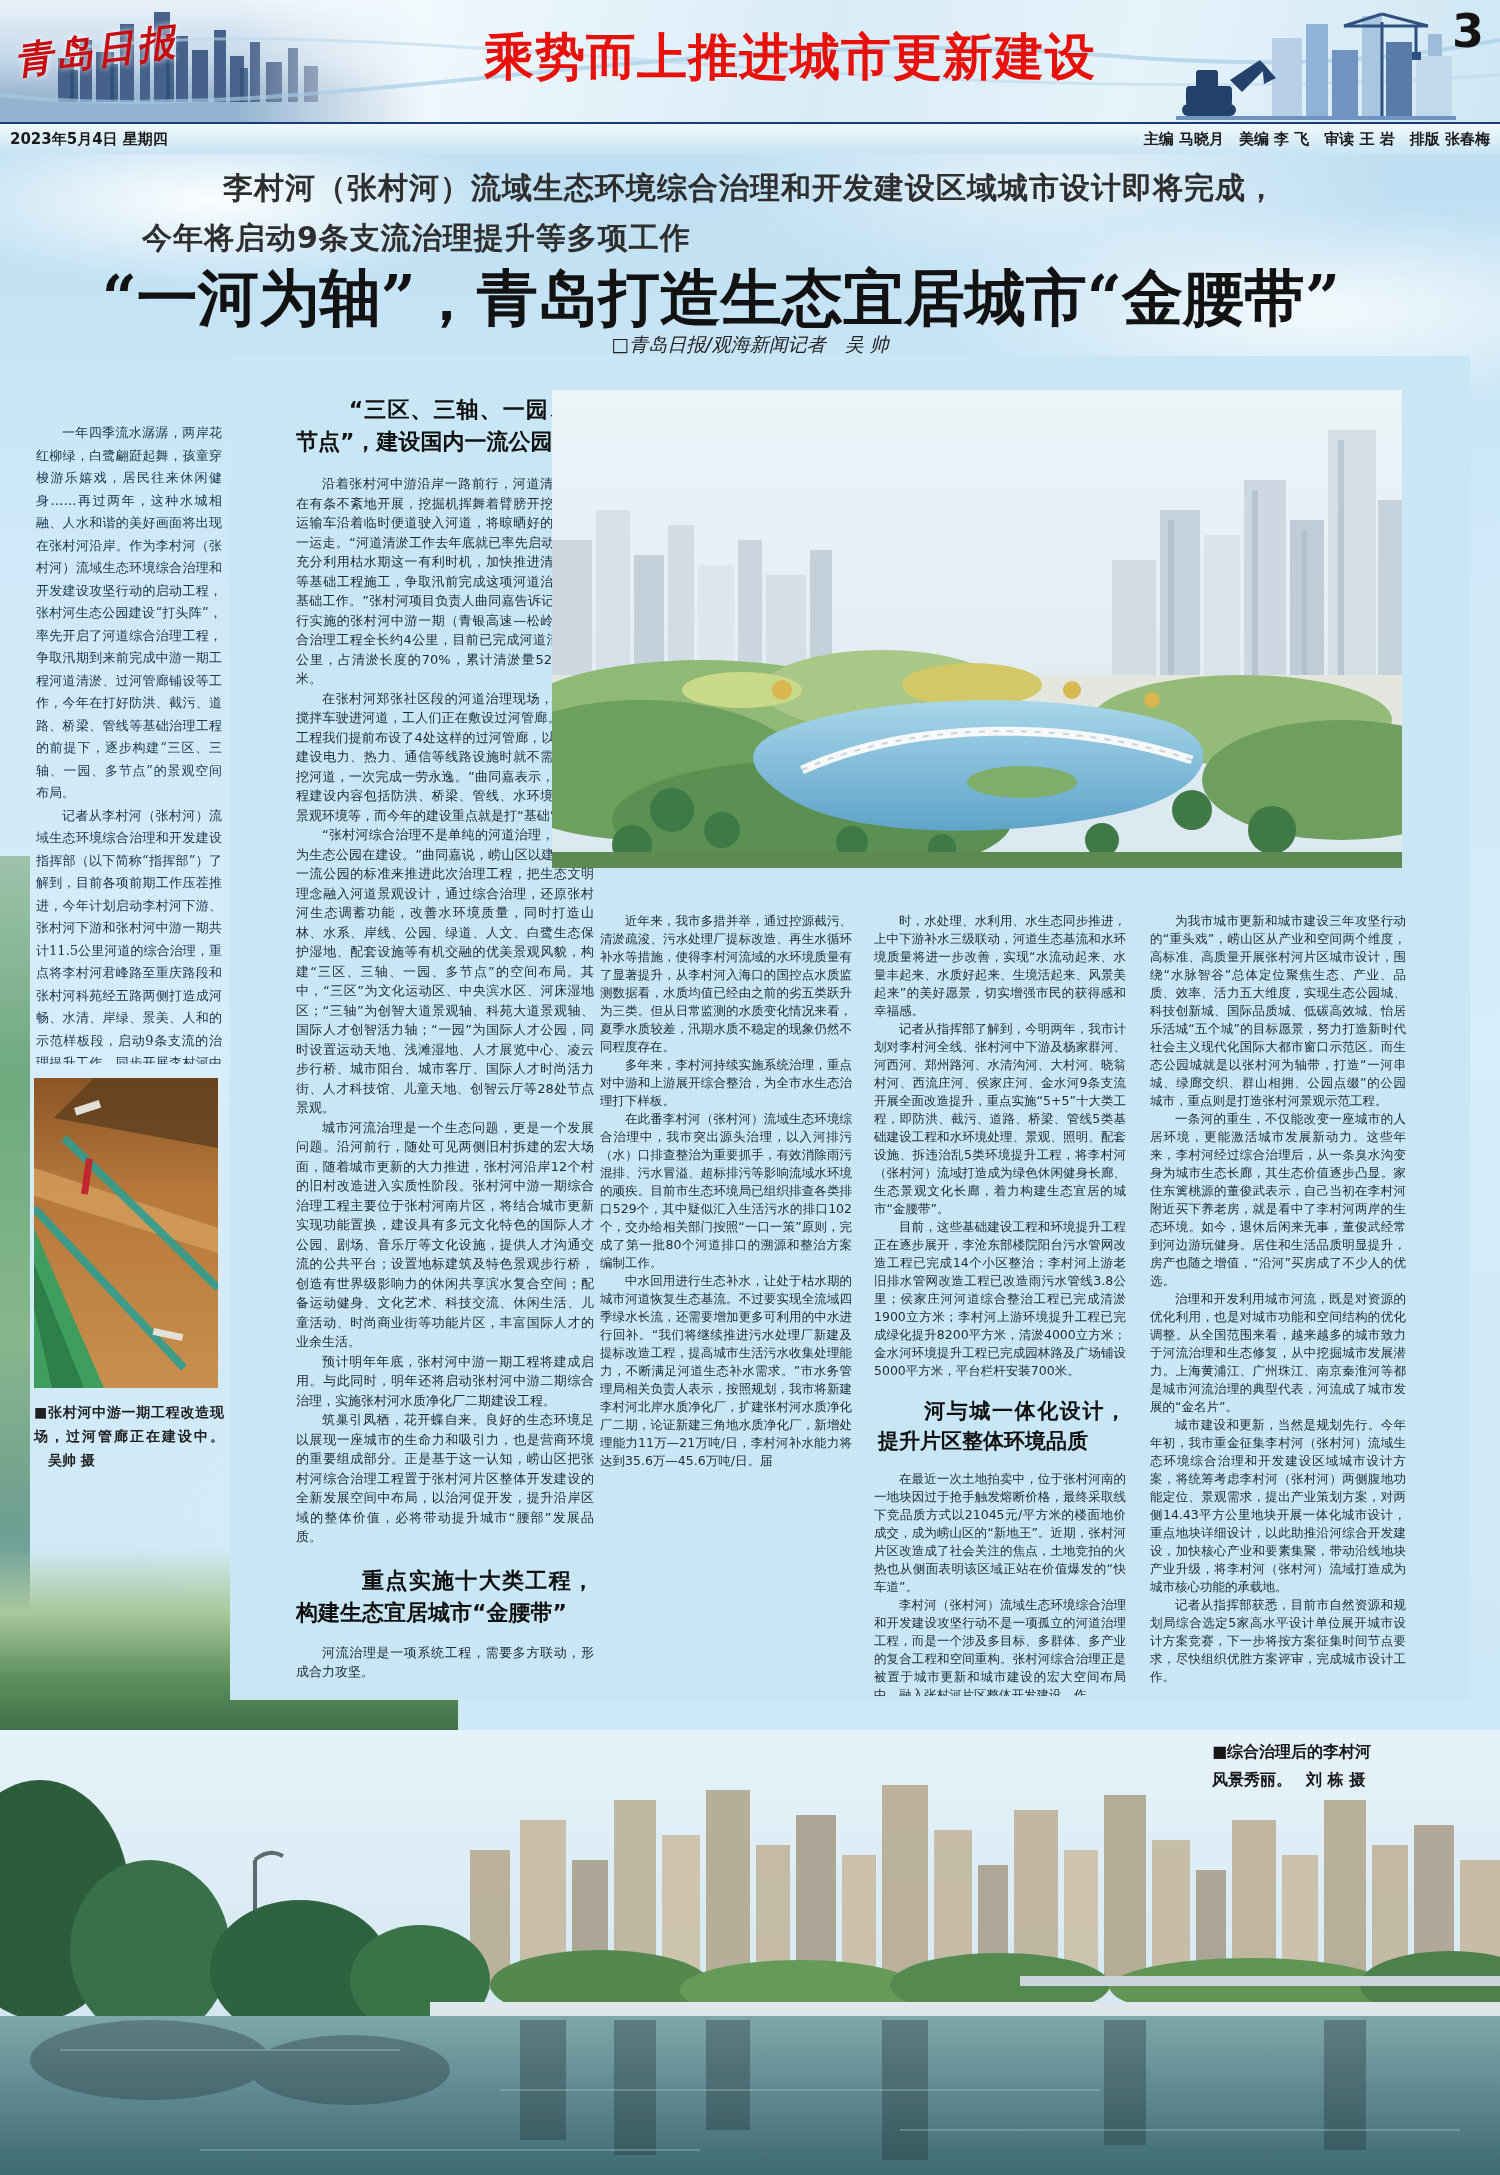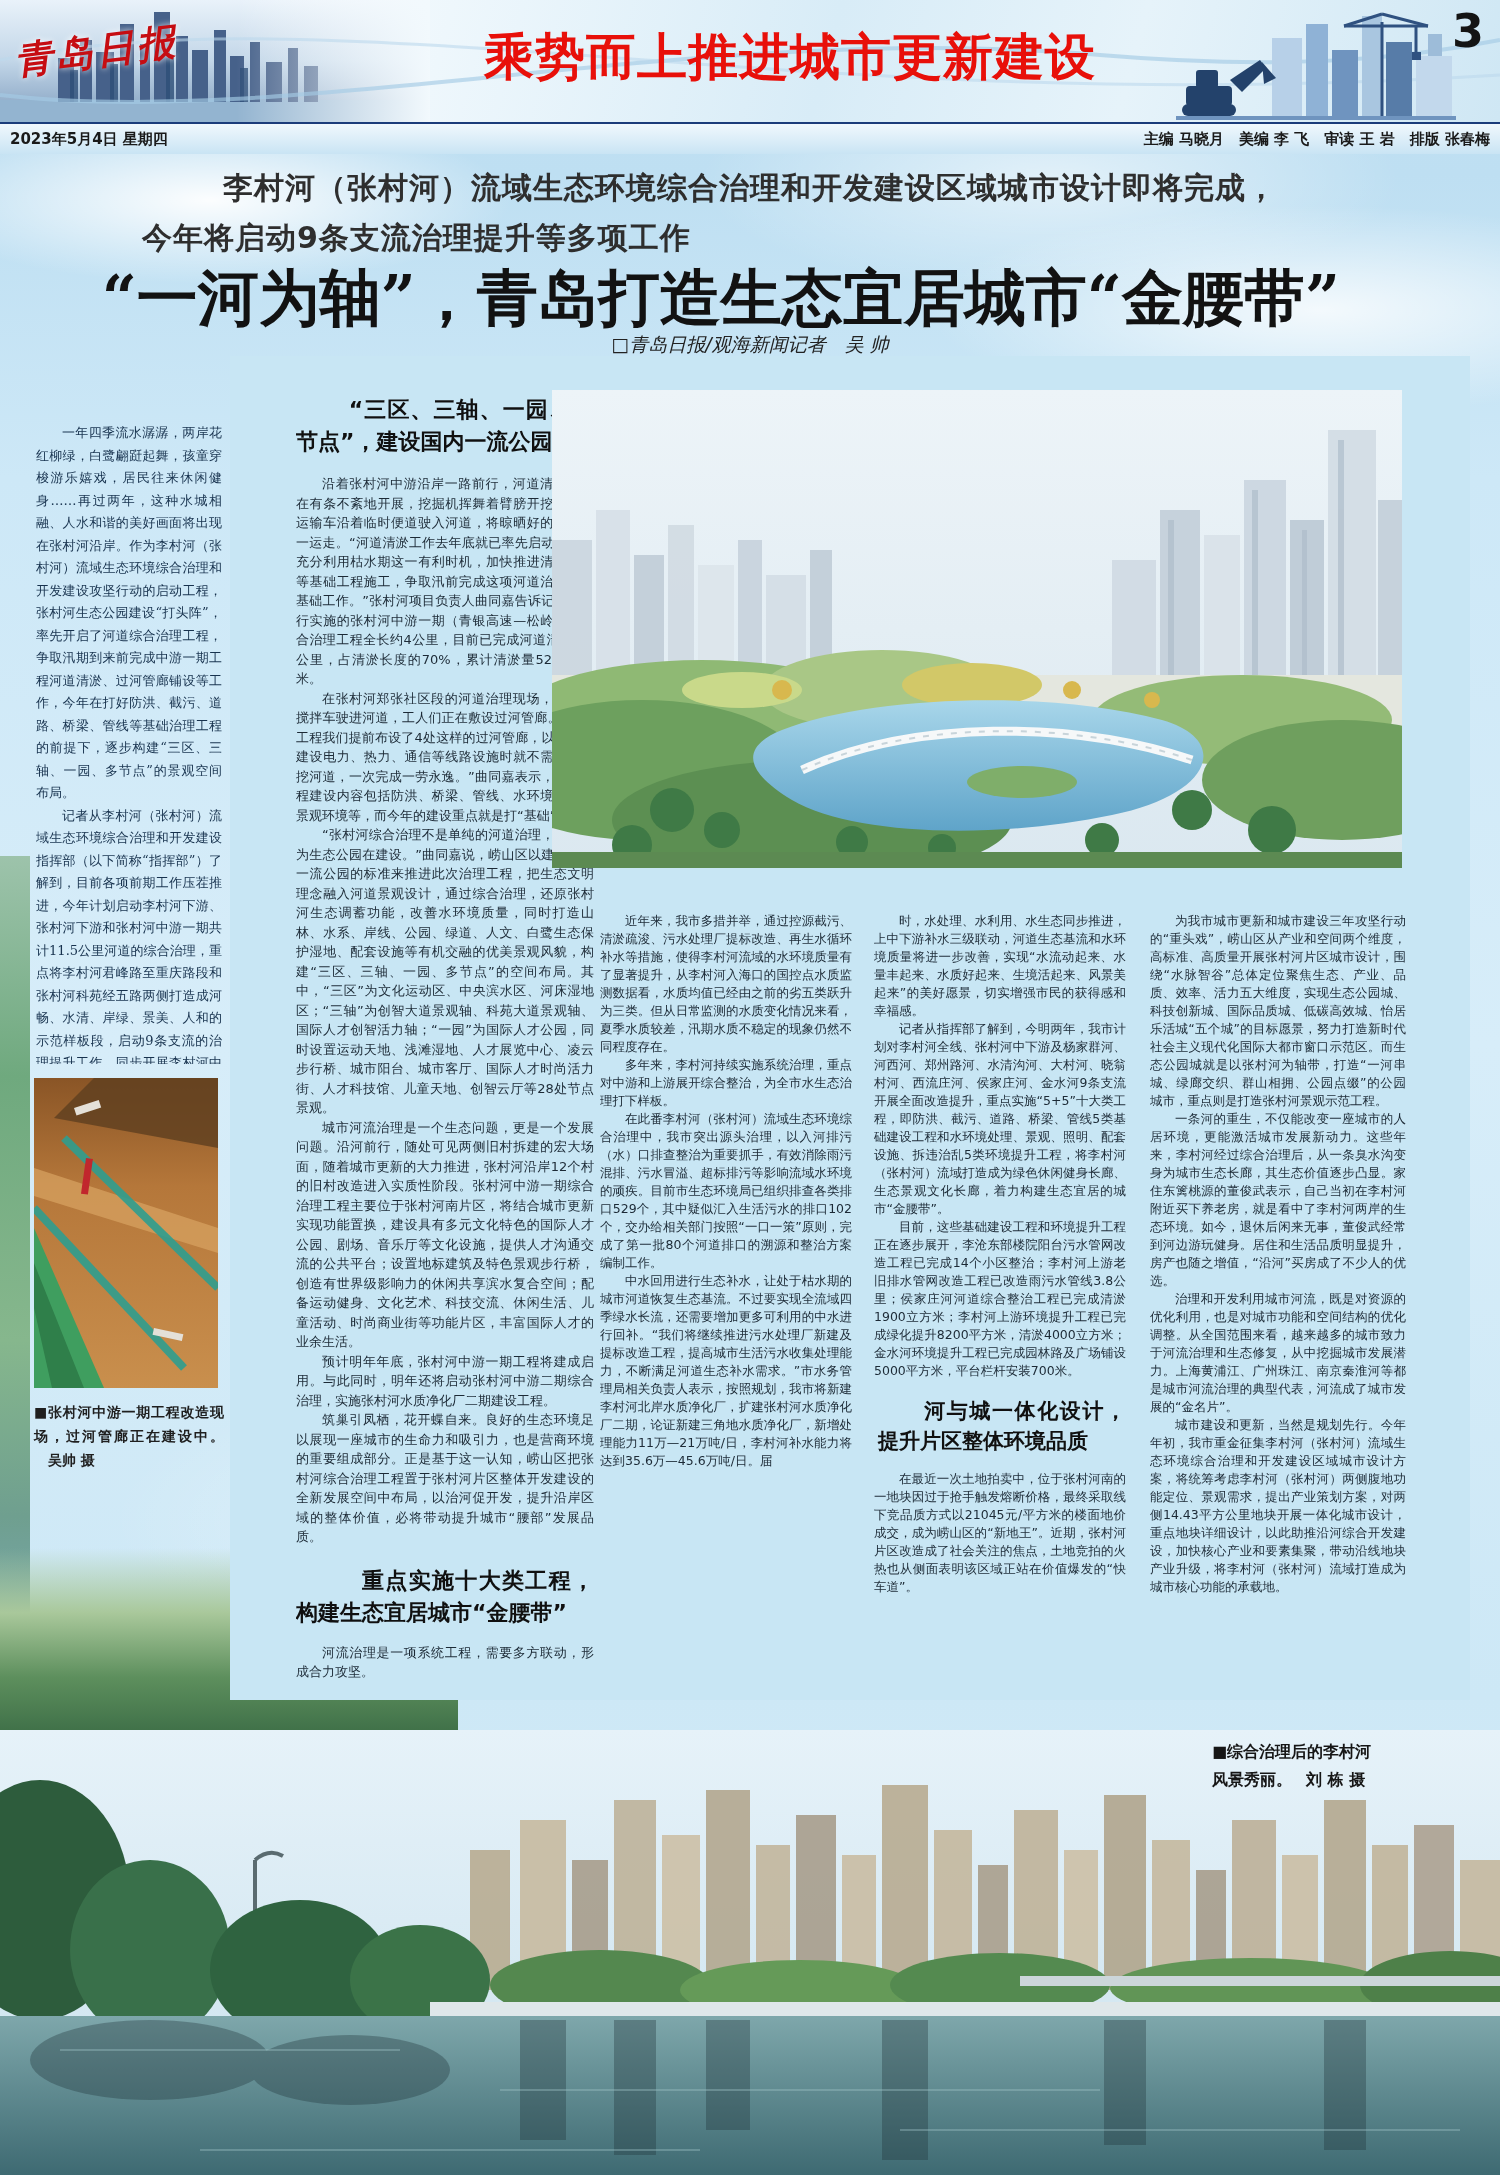--- a/index.html
+++ b/index.html
@@ -299,28 +299,30 @@
 
     <div class="colC">
       <div class="bodytext">
           <p>时，水处理、水利用、水生态同步推进，上中下游补水三级联动，河道生态基流和水环境质量将进一步改善，实现“水流动起来、水量丰起来、水质好起来、生境活起来、风景美起来”的美好愿景，切实增强市民的获得感和幸福感。</p>
           <p>记者从指挥部了解到，今明两年，我市计划对李村河全线、张村河中下游及杨家群河、河西河、郑州路河、水清沟河、大村河、晓翁村河、西流庄河、侯家庄河、金水河9条支流开展全面改造提升，重点实施“5+5”十大类工程，即防洪、截污、道路、桥梁、管线5类基础建设工程和水环境处理、景观、照明、配套设施、拆违治乱5类环境提升工程，将李村河（张村河）流域打造成为绿色休闲健身长廊、生态景观文化长廊，着力构建生态宜居的城市“金腰带”。</p>
           <p>目前，这些基础建设工程和环境提升工程正在逐步展开，李沧东部楼院阳台污水管网改造工程已完成14个小区整治；李村河上游老旧排水管网改造工程已改造雨污水管线3.8公里；侯家庄河河道综合整治工程已完成清淤1900立方米；李村河上游环境提升工程已完成绿化提升8200平方米，清淤4000立方米；金水河环境提升工程已完成园林路及广场铺设5000平方米，平台栏杆安装700米。</p>
         </div>
       <h3 class="hC">河与城一体化设计，提升片区整体环境品质</h3>
       <div class="bodytext">
           <p>在最近一次土地拍卖中，位于张村河南的一地块因过于抢手触发熔断价格，最终采取线下竞品质方式以21045元/平方米的楼面地价成交，成为崂山区的“新地王”。近期，张村河片区改造成了社会关注的焦点，土地竞拍的火热也从侧面表明该区域正站在价值爆发的“快车道”。</p>
+          <p>李村河（张村河）流域生态环境综合治理和开发建设攻坚行动不是一项孤立的河道治理工程，而是一个涉及多目标、多群体、多产业的复合工程和空间重构。张村河综合治理正是被置于城市更新和城市建设的宏大空间布局中，融入张村河片区整体开发建设。作</p>
         </div>
     </div>
 
     <div class="colD bodytext">
         <p>为我市城市更新和城市建设三年攻坚行动的“重头戏”，崂山区从产业和空间两个维度，高标准、高质量开展张村河片区城市设计，围绕“水脉智谷”总体定位聚焦生态、产业、品质、效率、活力五大维度，实现生态公园城、科技创新城、国际品质城、低碳高效城、怡居乐活城“五个城”的目标愿景，努力打造新时代社会主义现代化国际大都市窗口示范区。而生态公园城就是以张村河为轴带，打造“一河串城、绿廊交织、群山相拥、公园点缀”的公园城市，重点则是打造张村河景观示范工程。</p>
         <p>一条河的重生，不仅能改变一座城市的人居环境，更能激活城市发展新动力。这些年来，李村河经过综合治理后，从一条臭水沟变身为城市生态长廊，其生态价值逐步凸显。家住东篱桃源的董俊武表示，自己当初在李村河附近买下养老房，就是看中了李村河两岸的生态环境。如今，退休后闲来无事，董俊武经常到河边游玩健身。居住和生活品质明显提升，房产也随之增值，“沿河”买房成了不少人的优选。</p>
         <p>治理和开发利用城市河流，既是对资源的优化利用，也是对城市功能和空间结构的优化调整。从全国范围来看，越来越多的城市致力于河流治理和生态修复，从中挖掘城市发展潜力。上海黄浦江、广州珠江、南京秦淮河等都是城市河流治理的典型代表，河流成了城市发展的“金名片”。</p>
         <p>城市建设和更新，当然是规划先行。今年年初，我市重金征集李村河（张村河）流域生态环境综合治理和开发建设区域城市设计方案，将统筹考虑李村河（张村河）两侧腹地功能定位、景观需求，提出产业策划方案，对两侧14.43平方公里地块开展一体化城市设计，重点地块详细设计，以此助推沿河综合开发建设，加快核心产业和要素集聚，带动沿线地块产业升级，将李村河（张村河）流域打造成为城市核心功能的承载地。</p>
+        <p>记者从指挥部获悉，目前市自然资源和规划局综合选定5家高水平设计单位展开城市设计方案竞赛，下一步将按方案征集时间节点要求，尽快组织优胜方案评审，完成城市设计工作。</p>
       </div>
   </section>
 
   <figure class="photo-bottom">
     <svg width="1500" height="445" viewBox="0 0 1500 445">
       <defs>
         <linearGradient id="bsky" x1="0" y1="0" x2="0" y2="1">
           <stop offset="0" stop-color="#e6f2f9"></stop>
             <stop offset="1" stop-color="#d3e7f1"></stop>
         </linearGradient>

